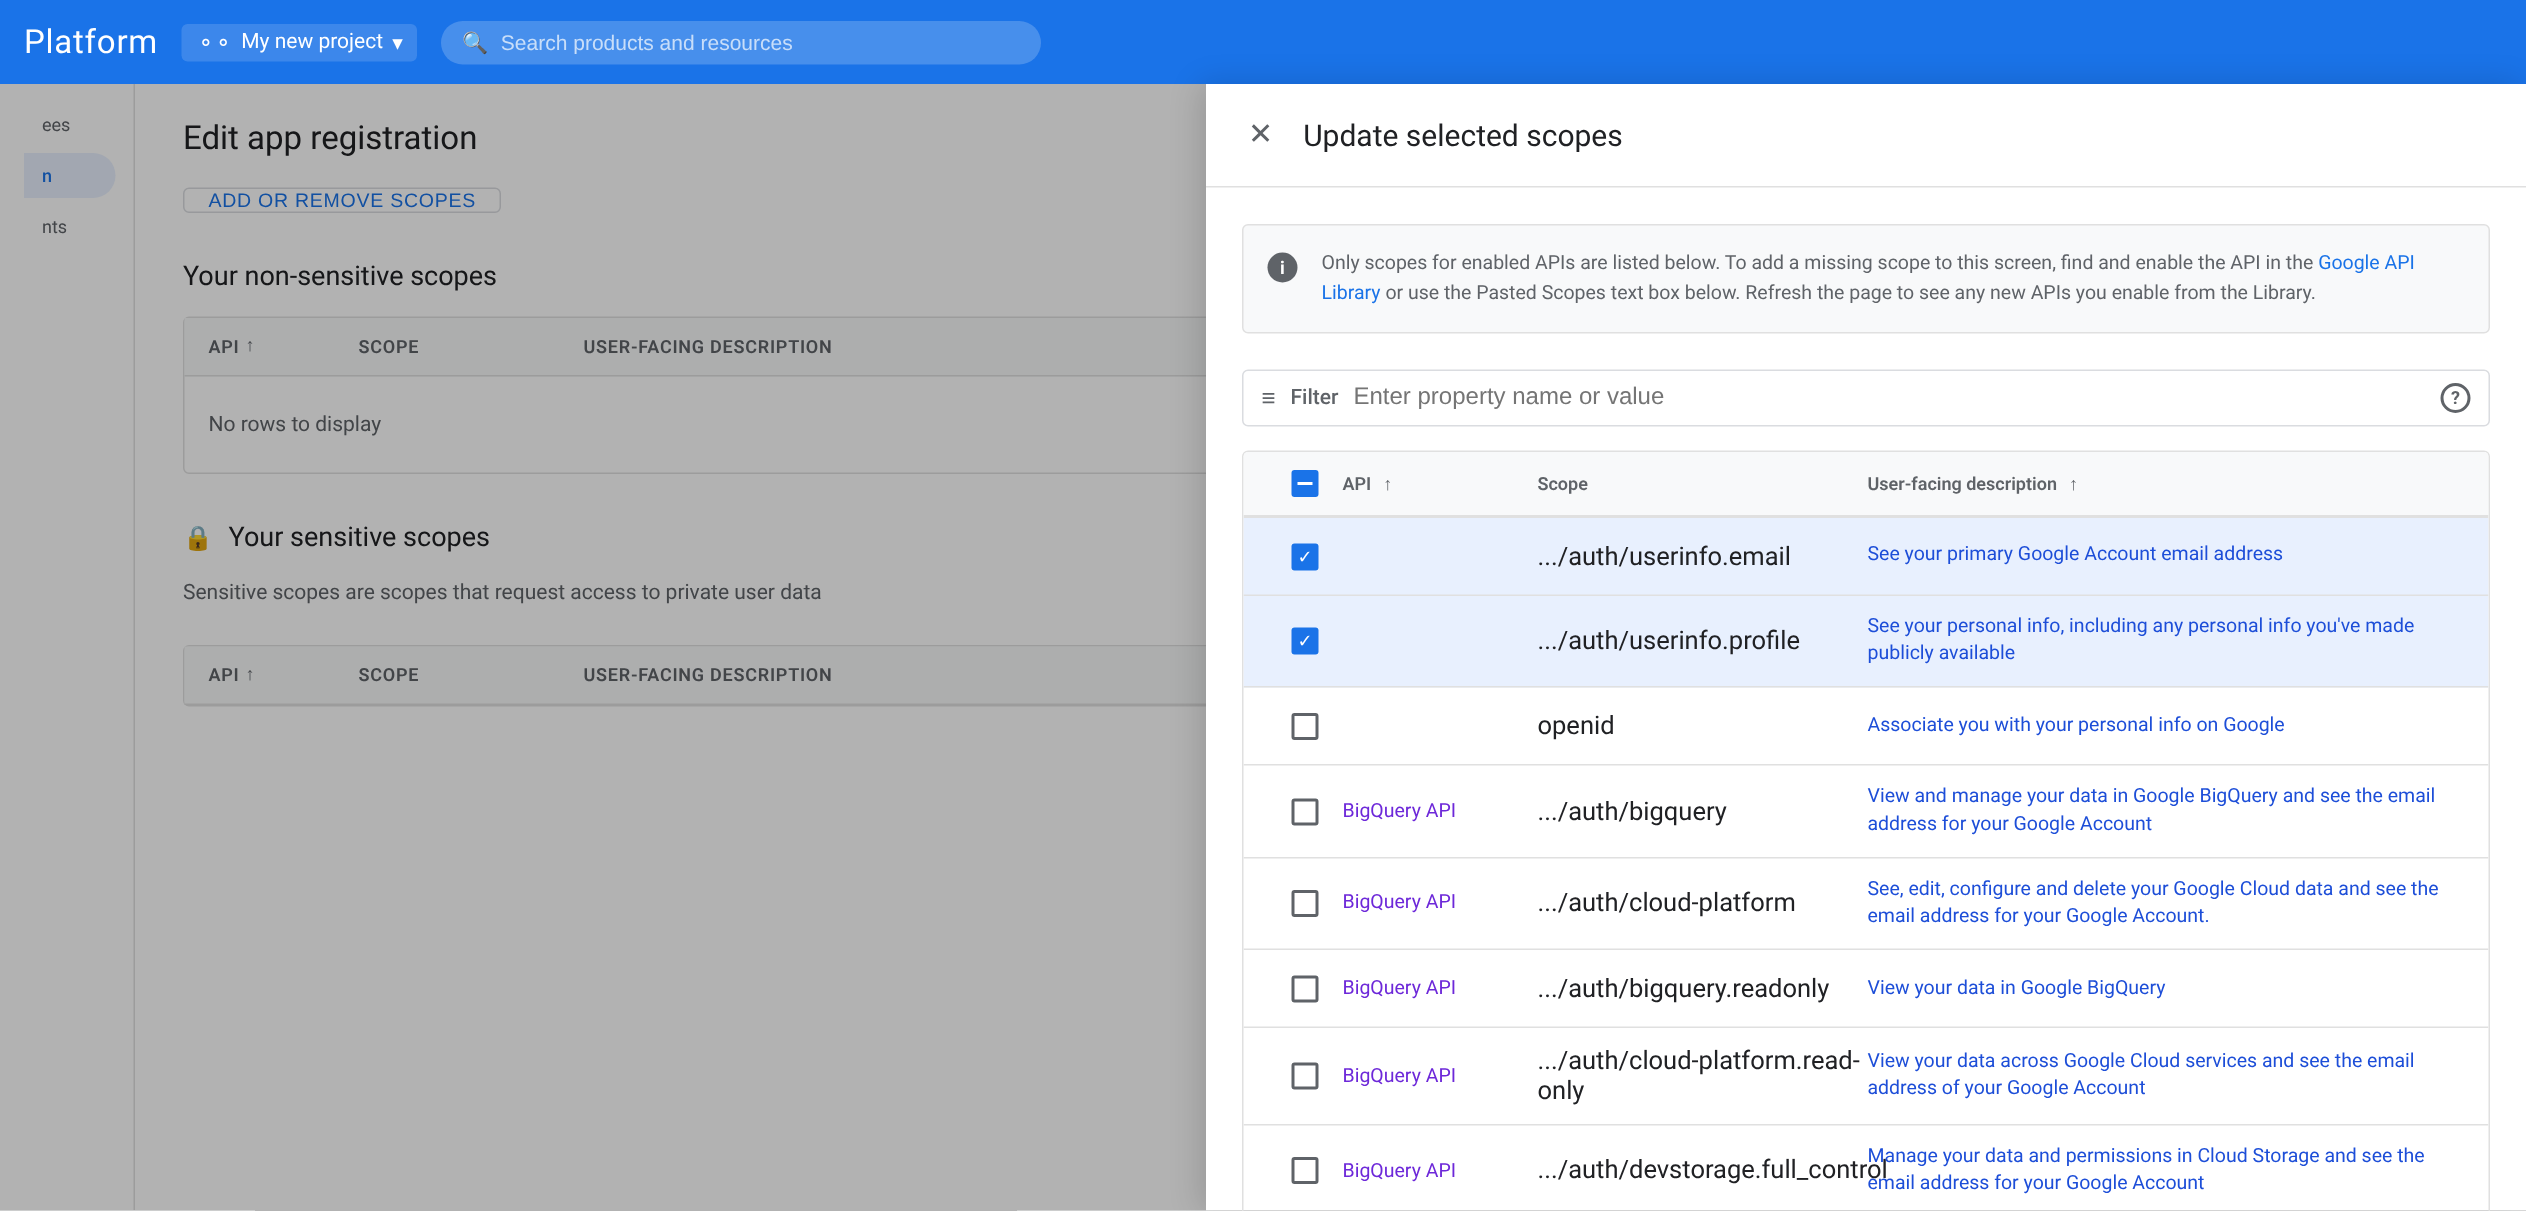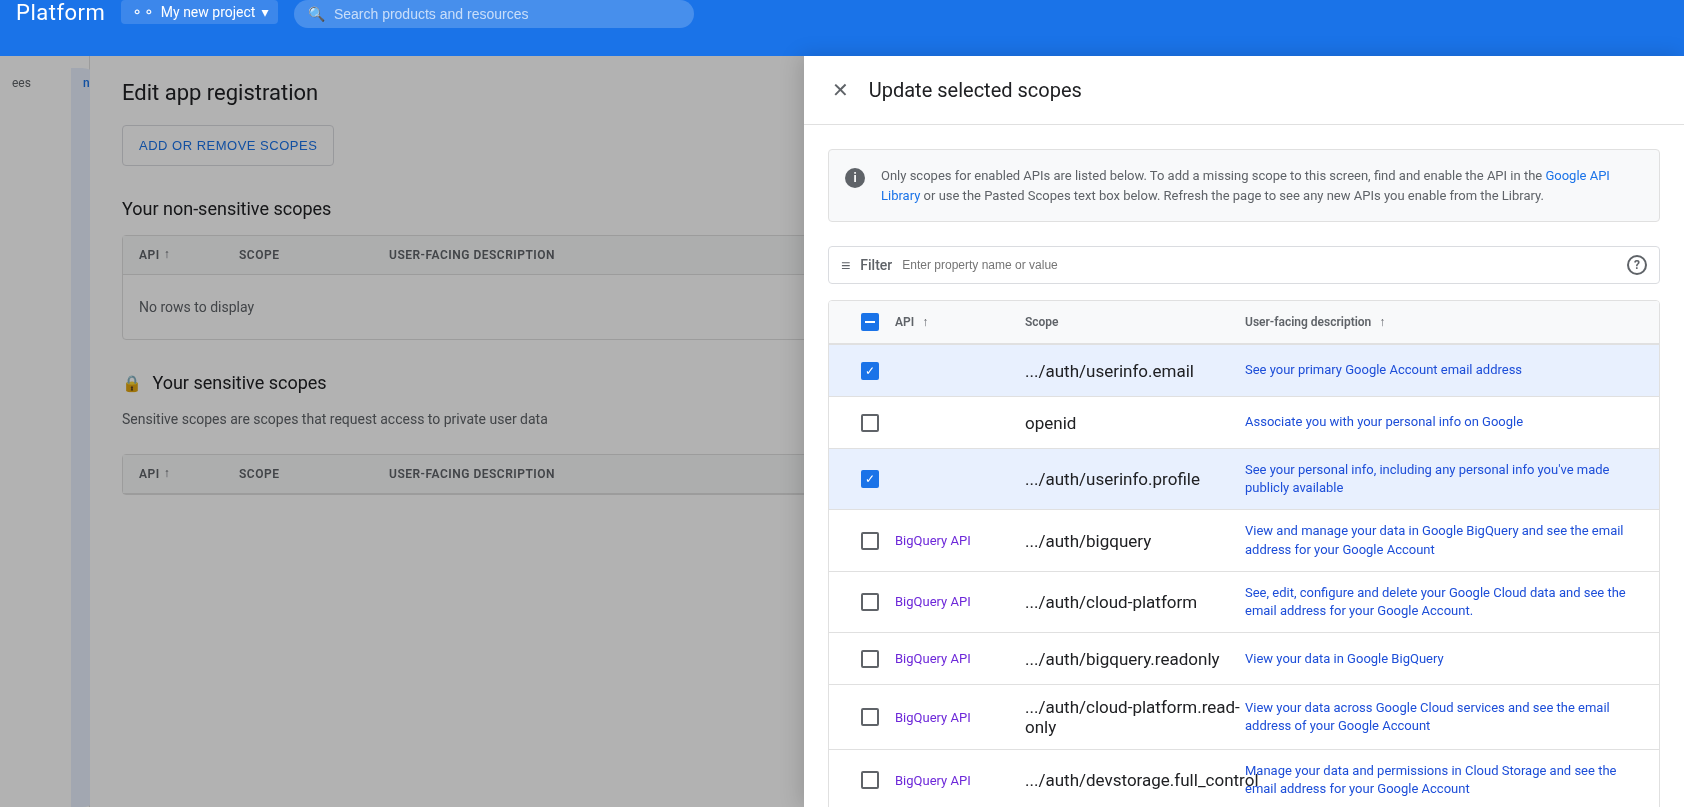--- a/index.html
+++ b/index.html
@@ -1,21 +1,21 @@
 <!DOCTYPE html>
 <html><head>
   <meta charset="utf-8">
   <style>
     * { box-sizing: border-box; margin: 0; padding: 0; }
     body { font-family: 'Roboto', Arial, sans-serif; font-size: 14px; background: #f1f3f4; overflow: hidden; }
 
     
     .topbar {
       display: flex;
-      align-items: flex-start;
+      align-items: center;
       background: #1a73e8;
       height: 56px;
       padding: 0 16px;
       gap: 16px;
       position: relative;
       z-index: 10;
     }
     .topbar-platform {
       color: white;
       font-size: 22px;
@@ -60,22 +60,23 @@
       position: relative;
     }
 
     
     .sidebar {
       width: 90px;
       background: white;
       border-right: 1px solid #e0e0e0;
       padding-top: 12px;
       display: flex;
-      flex-direction: row;
-      gap: 16px;
+      flex-direction: column;
+      gap: 4px;
+      padding-left: 16px;
     }
     .sidebar-item {
       padding: 8px 12px;
       font-size: 12px;
       color: #5f6368;
       cursor: pointer;
       border-radius: 0 20px 20px 0;
       margin-right: 12px;
     }
     .sidebar-item.active {
@@ -104,21 +105,21 @@
       line-height: 1.5;
       margin-bottom: 24px;
     }
     .description a { color: #1a73e8; text-decoration: none; }
     .add-scopes-btn {
       border: 1px solid #dadce0;
       background: white;
       color: #1a73e8;
       font-size: 13px;
       font-weight: 500;
-      padding: 12px 16px;
+      padding: 0 16px;
       border-radius: 4px;
       cursor: pointer;
       letter-spacing: 0.5px;
       text-transform: uppercase;
       margin-bottom: 32px;
     }
     .section-title {
       font-size: 18px;
       font-weight: 400;
       color: #202124;
@@ -236,21 +237,21 @@
       border-radius: 4px;
       padding: 8px 12px;
       margin-bottom: 16px;
     }
     .filter-icon { color: #5f6368; font-size: 16px; }
     .filter-label { font-size: 14px; color: #5f6368; font-weight: 500; }
     .filter-input {
       flex: 1;
       border: none;
       outline: none;
-      font-size: 12px;
+      font-size: 16px;
       color: #5f6368;
     }
     .filter-help {
       width: 20px;
       height: 20px;
       border: 2px solid #5f6368;
       border-radius: 50%;
       display: flex;
       align-items: center;
       justify-content: center;
@@ -439,36 +440,36 @@
 
           <div class="scopes-row checked">
             <div class="checkbox-cell">
               <div class="cb-checked"></div>
             </div>
             <div class="api-cell"></div>
             <div class="scope-cell">.../auth/userinfo.email</div>
             <div class="desc-cell">See your primary Google Account email address</div>
           </div>
 
+          <div class="scopes-row checked">
+            <div class="checkbox-cell">
+              <div class="cb-checked"></div>
+            </div>
+            <div class="api-cell"></div>
+            <div class="scope-cell">.../auth/userinfo.profile</div>
+            <div class="desc-cell">See your personal info, including any personal info you've made publicly available</div>
+          </div>
+
           <div class="scopes-row">
             <div class="checkbox-cell">
               <div class="cb-unchecked"></div>
             </div>
             <div class="api-cell"></div>
             <div class="scope-cell">openid</div>
             <div class="desc-cell">Associate you with your personal info on Google</div>
-          </div>
-
-          <div class="scopes-row checked">
-            <div class="checkbox-cell">
-              <div class="cb-checked"></div>
-            </div>
-            <div class="api-cell"></div>
-            <div class="scope-cell">.../auth/userinfo.profile</div>
-            <div class="desc-cell">See your personal info, including any personal info you've made publicly available</div>
           </div>
 
           <div class="scopes-row">
             <div class="checkbox-cell">
               <div class="cb-unchecked"></div>
             </div>
             <div class="api-cell">BigQuery API</div>
             <div class="scope-cell">.../auth/bigquery</div>
             <div class="desc-cell">View and manage your data in Google BigQuery and see the email address for your Google Account</div>
           </div>

